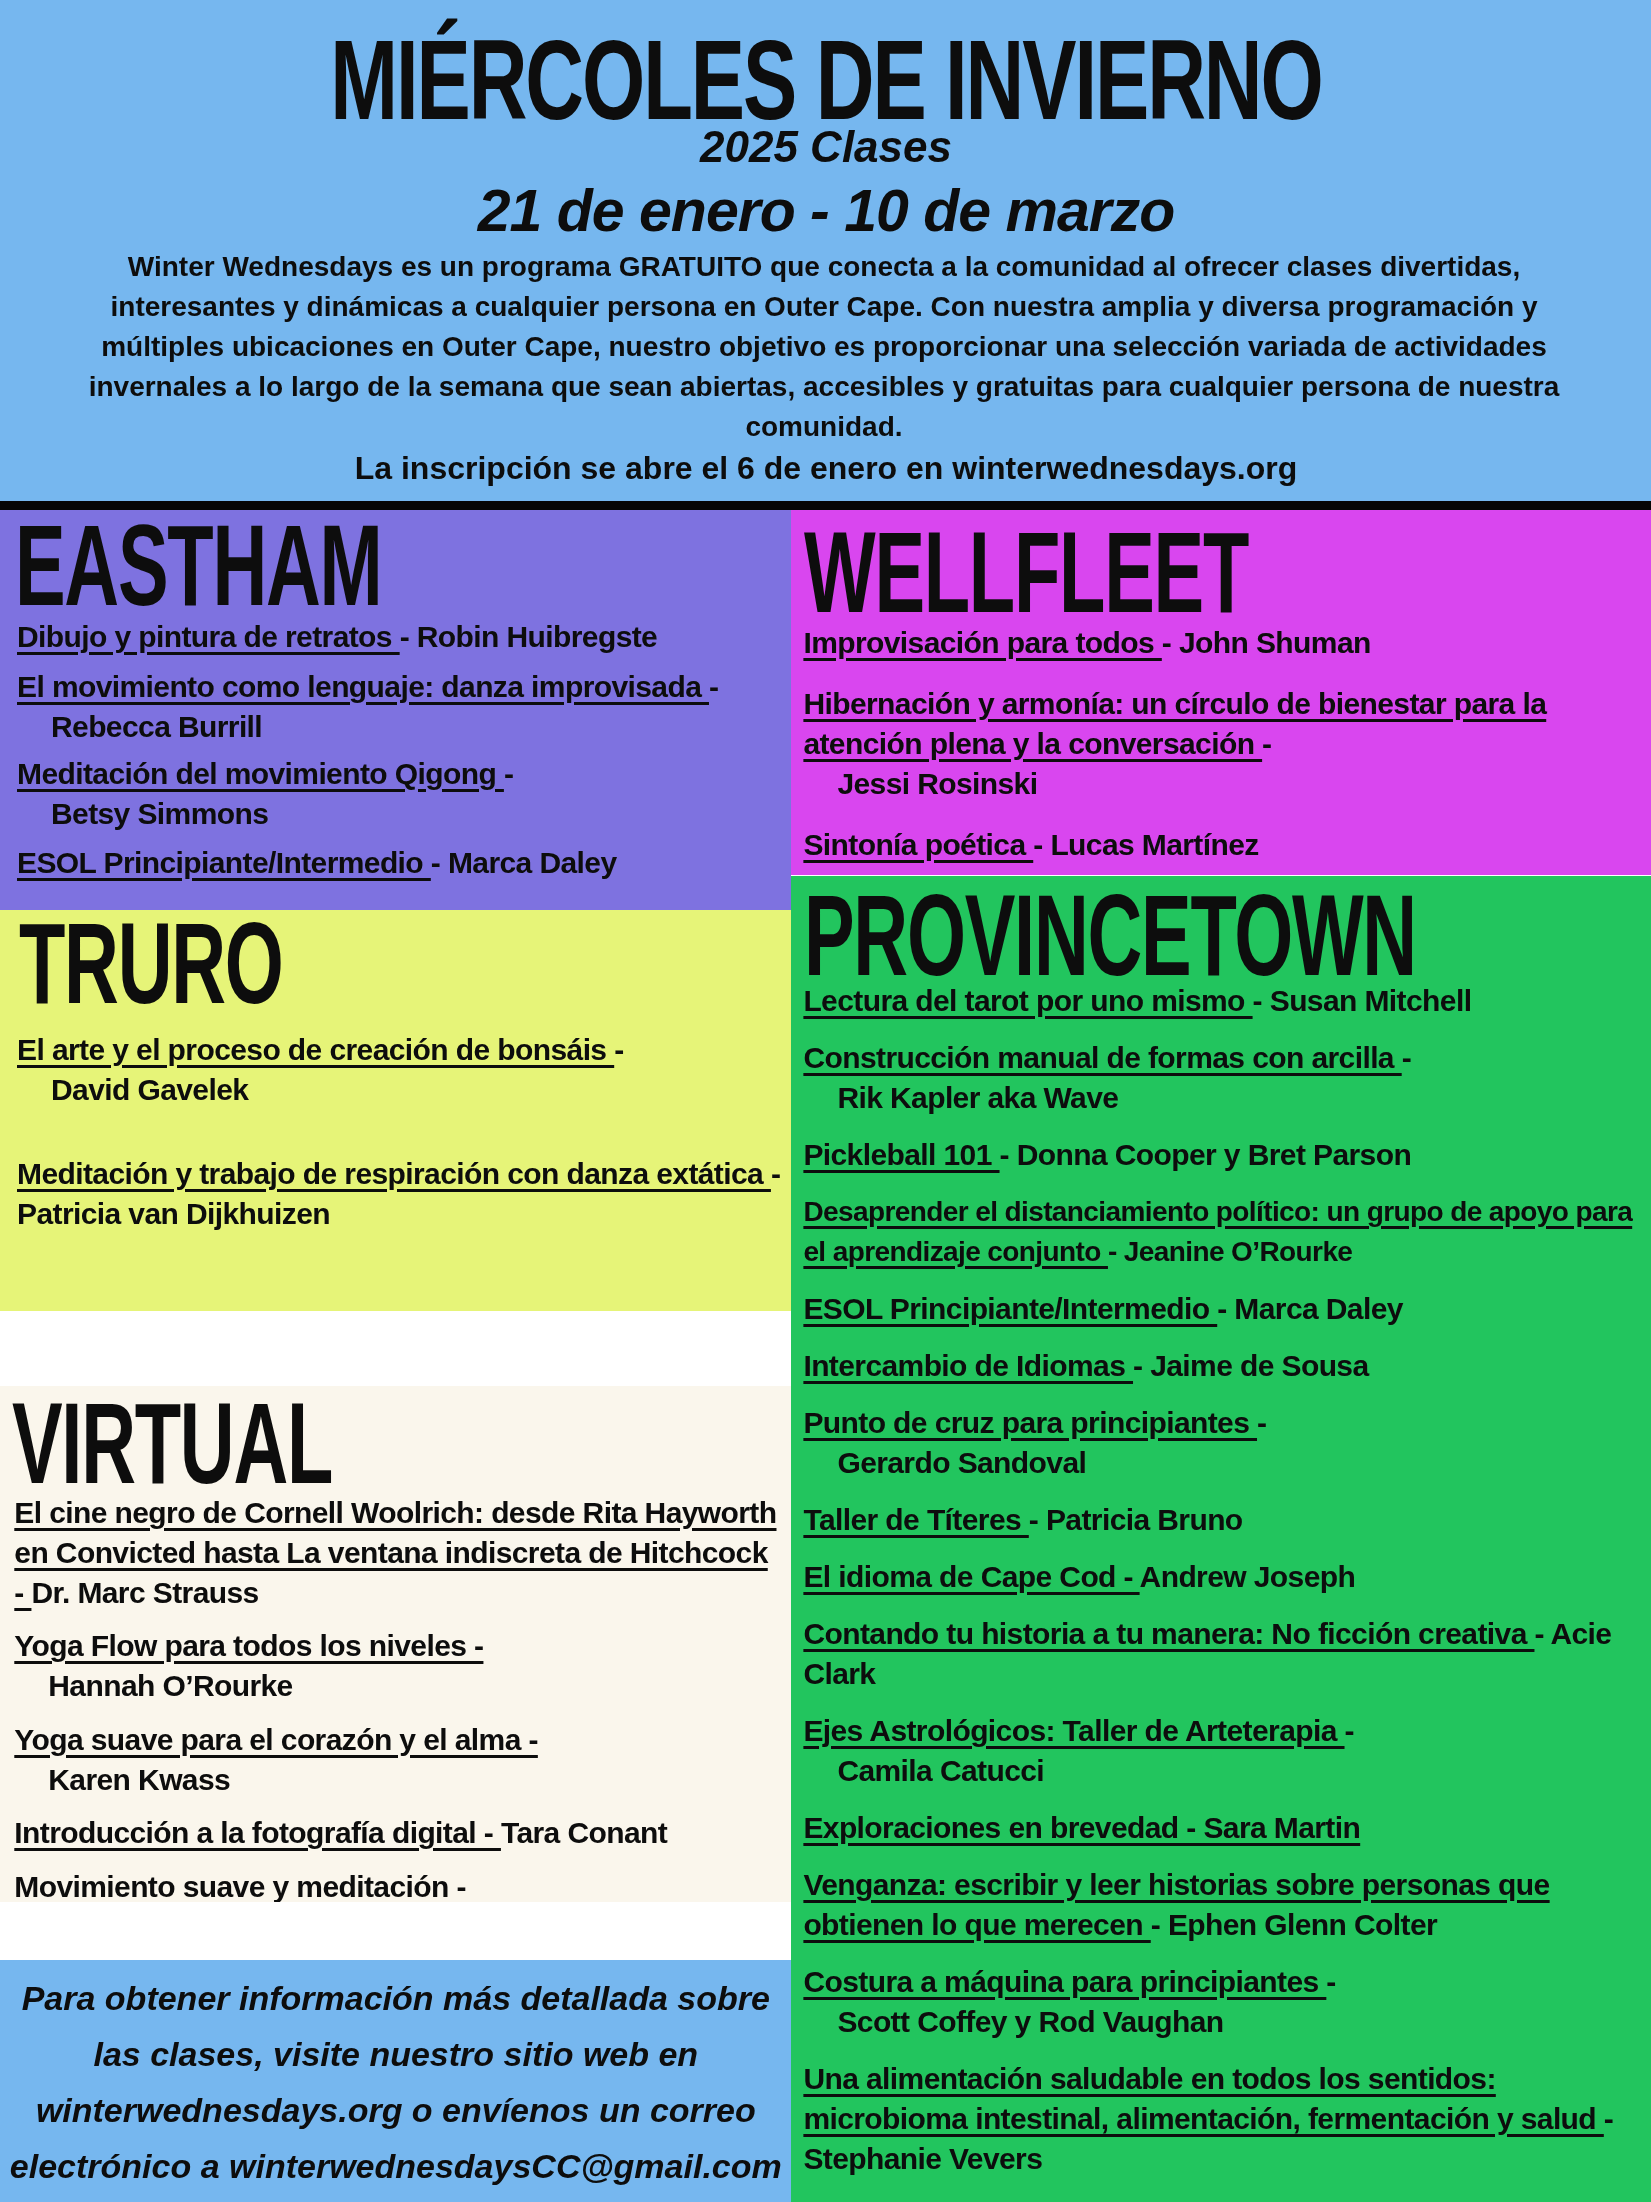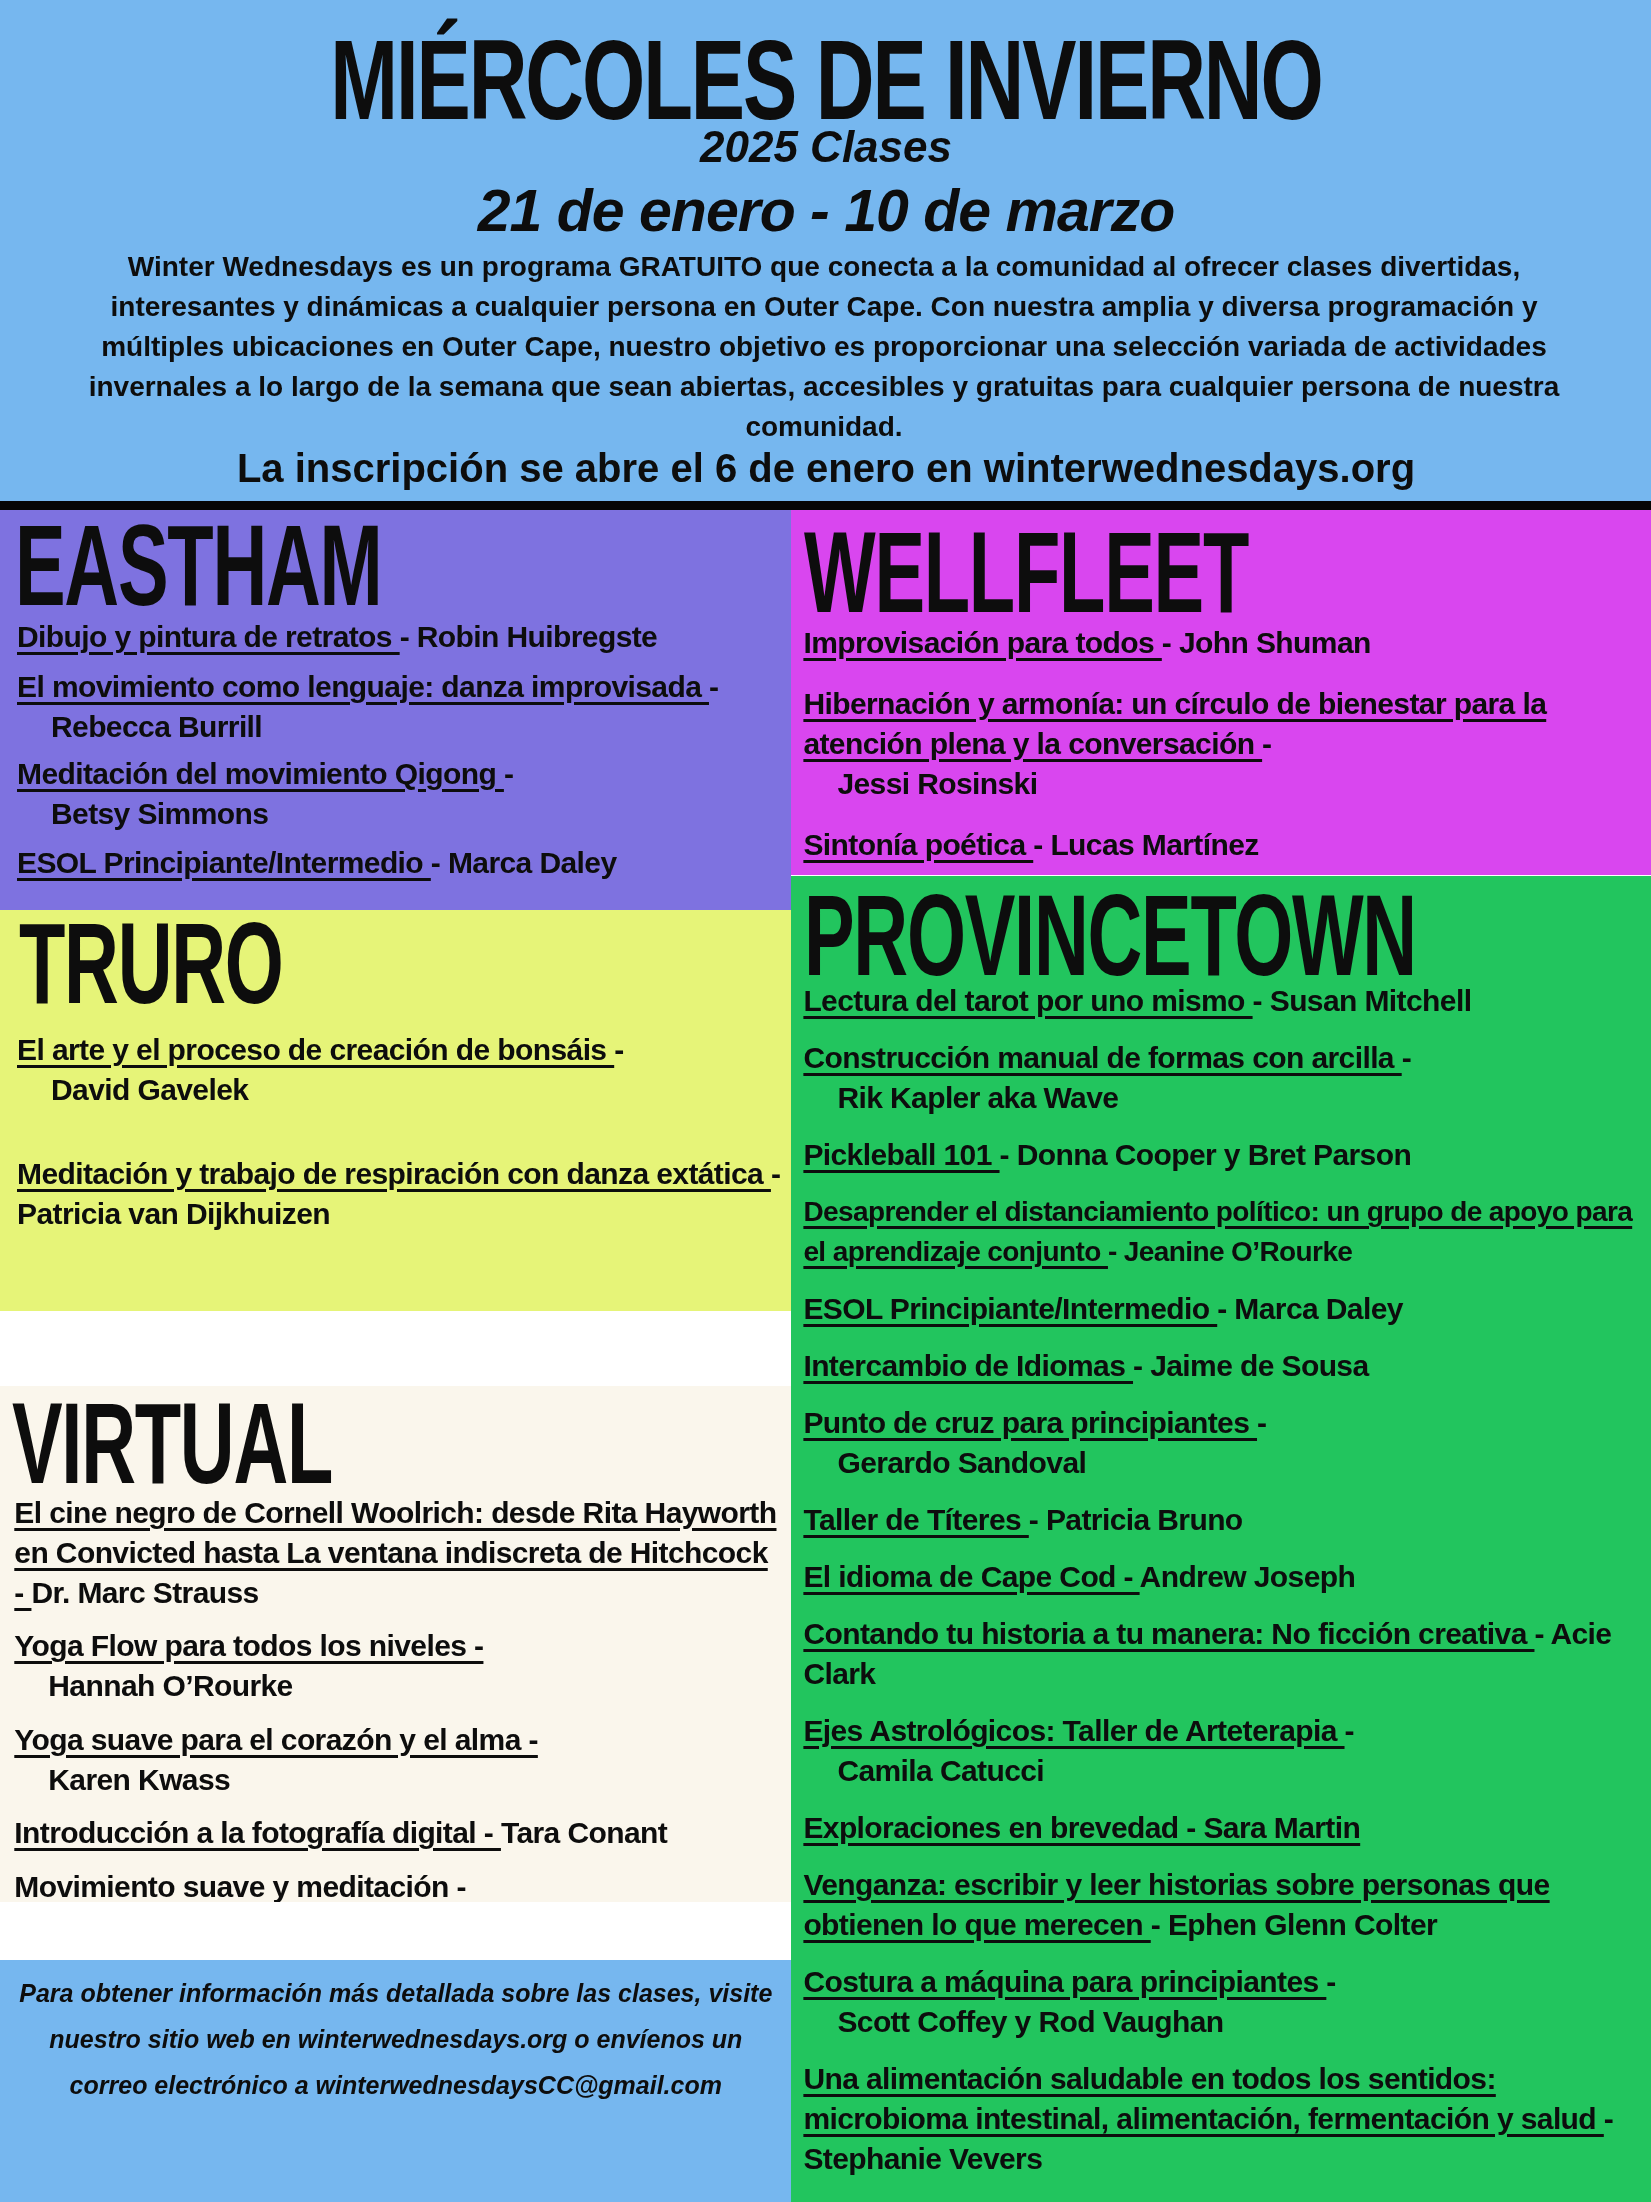--- a/index.html
+++ b/index.html
@@ -24,21 +24,21 @@
   .dates {
     position: absolute; left: 0; right: 0; top: 178px;
     font-weight: 700; font-style: italic; font-size: 59px; line-height: 67px; letter-spacing: -1px;
   }
   .intro {
     position: absolute; left: 53px; right: 57px; top: 247px;
     font-weight: 700; font-size: 28px; line-height: 40px;
   }
   .registration {
     position: absolute; left: 0; right: 0; top: 444px;
-    font-weight: 700; font-size: 40px; line-height: 48px;
+    font-weight: 700; font-size: 32px; line-height: 48px;
   }
 
   .section { position: absolute; overflow: hidden; }
   .sec-eastham  { left: 0;   top: 510px;  width: 791px; height: 400px; background: #7e72e0; }
   .sec-truro    { left: 0;   top: 910px;  width: 791px; height: 401px; background: #e6f478; }
   .sec-virtual  { left: 0;   top: 1386px; width: 791px; height: 516px; background: #faf6ec; }
   .sec-footer   { left: 0;   top: 1960px; width: 791px; height: 243px; background: #76b7ef; }
   .sec-wellfleet{ left: 791px; top: 510px;  width: 860px; height: 365px; background: #d946ef; }
   .sec-ptown    { left: 791px; top: 876px;  width: 860px; height: 1327px; background: #22c55e; }
 
@@ -52,21 +52,21 @@
   .classes { position: absolute; left: 17px; right: 7.6px; }
   .class-item {
     font-weight: 700; font-size: 30px; line-height: 40px;
     letter-spacing: -0.6px;
   }
   .class-title { text-decoration: underline; text-decoration-thickness: 2.9px; text-underline-offset: 4.8px; }
   .teacher-block { display: block; padding-left: 34px; }
 
   .footer-text {
     position: absolute; left: 9.6px; right: 9px; top: 9.6px;
-    text-align: center; font-weight: 700; font-style: italic; font-size: 25px; line-height: 46px;
+    text-align: center; font-weight: 700; font-style: italic; font-size: 34px; line-height: 56px;
   }
 </style>
 </head>
 <body>
 
 <div class="header">
   <div class="title">MIÉRCOLES DE INVIERNO</div>
   <div class="subtitle">2025 Clases</div>
   <div class="dates">21 de enero - 10 de marzo</div>
   <div class="intro">Winter Wednesdays es un programa GRATUITO que conecta a la comunidad al ofrecer clases divertidas, interesantes y dinámicas a cualquier persona en Outer Cape. Con nuestra amplia y diversa programación y múltiples ubicaciones en Outer Cape, nuestro objetivo es proporcionar una selección variada de actividades invernales a lo largo de la semana que sean abiertas, accesibles y gratuitas para cualquier persona de nuestra comunidad.</div>

